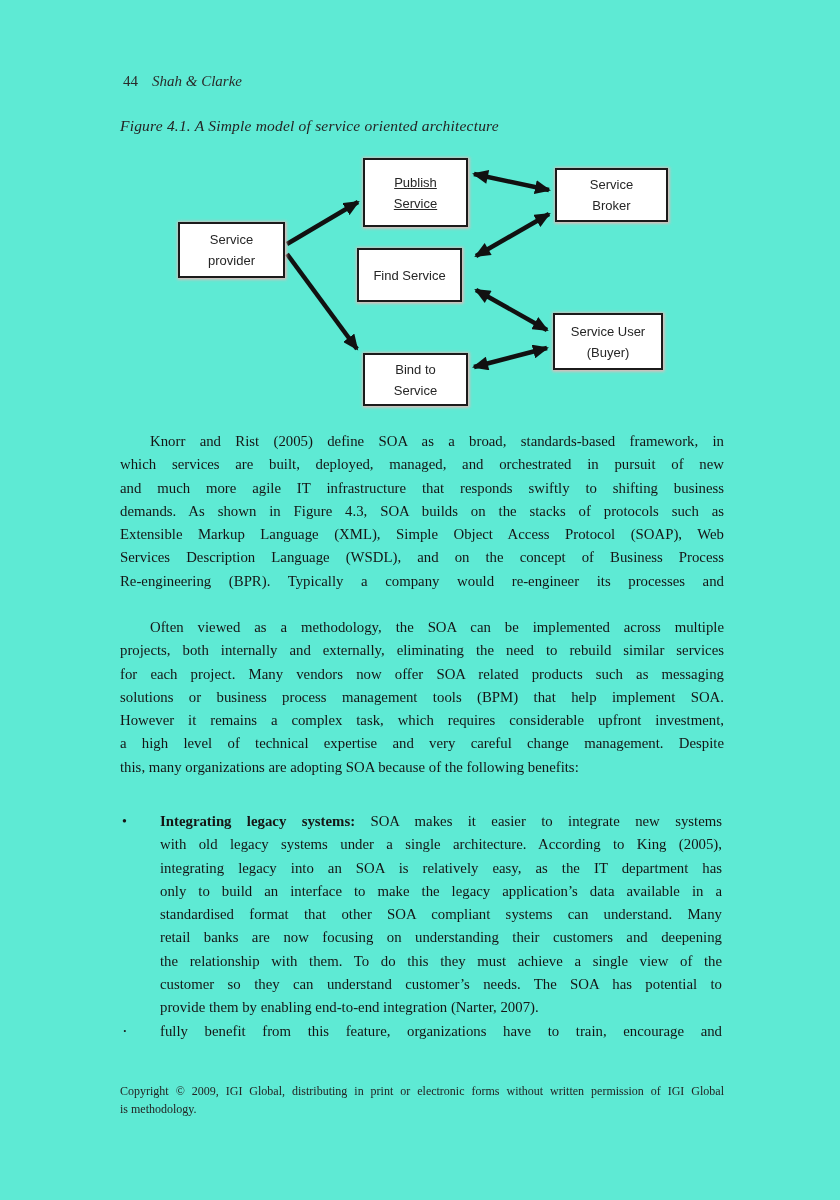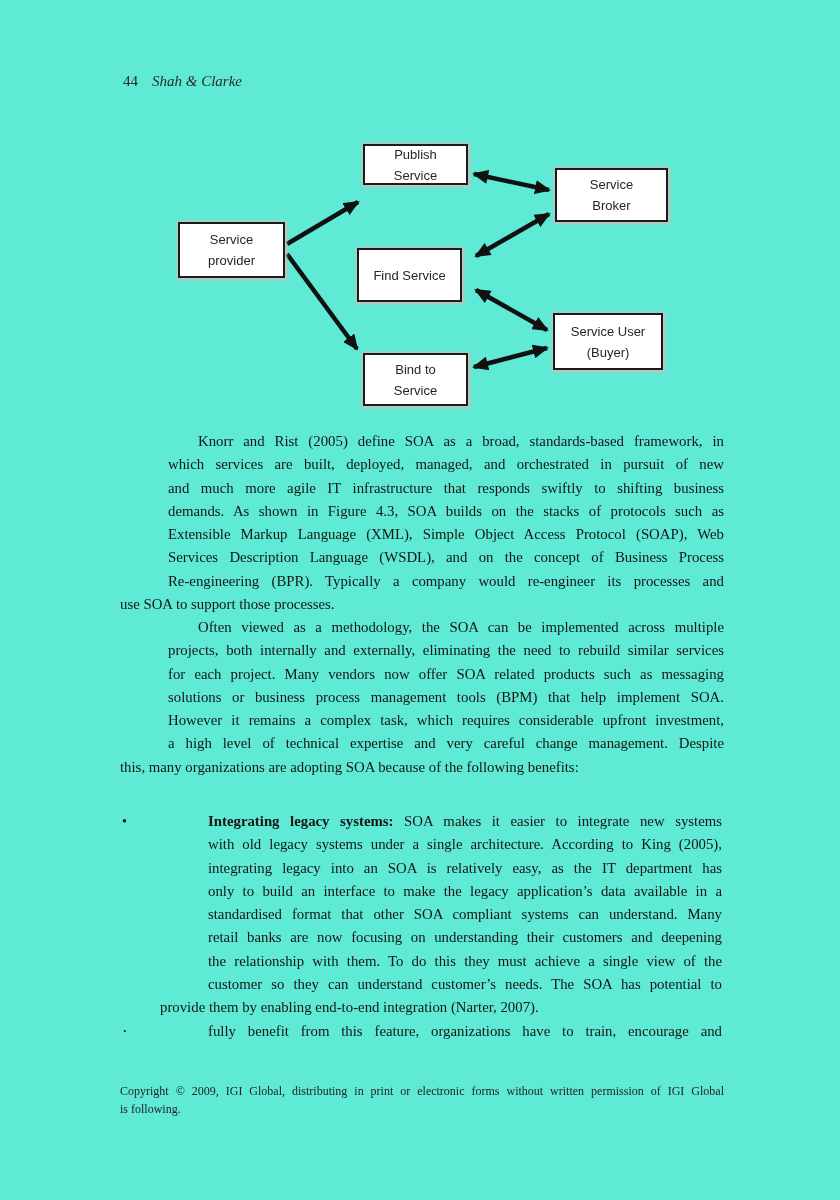--- a/index.html
+++ b/index.html
@@ -23,32 +23,32 @@
   .diagram{position:absolute;left:150px;top:140px;width:560px;height:290px;}
   .diagram svg{position:absolute;left:0;top:0;}
   .dbox{
     position:absolute;background:#ffffff;border:2px solid #1b1b1b;
     box-shadow:0 0 3px 1.5px #f2b4b4;
     display:flex;flex-direction:column;align-items:center;justify-content:center;
     font-family:"Liberation Sans", sans-serif;font-size:13px;color:#262626;
     line-height:21px;text-align:center;box-sizing:border-box;
   }
   .box-provider{left:28px;top:82px;width:107px;height:56px;}
-  .box-publish{left:213px;top:4px;width:105px;height:41px;}
+  .box-publish{left:213px;top:18px;width:105px;height:69px;text-decoration:underline;}
   .box-find{left:207px;top:108px;width:105px;height:54px;}
   .box-bind{left:213px;top:205px;width:105px;height:53px;margin-top:8px;}
   .box-broker{left:405px;top:28px;width:113px;height:54px;}
   .box-user{left:403px;top:173px;width:110px;height:57px;}
   
   .bodycol{position:absolute;left:120px;width:604px;font-size:14.8px;line-height:23.3px;color:#151515;}
   .para1{top:430px;}
   .para2{top:616px;}
   .bullets{top:810px;}
   .pline{height:23.3px;overflow:hidden;}
-  .jl{text-align:justify;text-align-last:justify;margin-left:48px;}
+  .jl{text-align:justify;text-align-last:justify;}
   .ll{text-align:left;}
   .indent{padding-left:30px;box-sizing:border-box;}
   .bullet-item{position:relative;}
   .bullet-marker{position:absolute;left:2px;top:0;width:20px;height:23.3px;font-size:14px;}
   .bullet-marker.small{font-size:17px;}
   .bullet-text{margin-left:40px;width:562px;}
   .blead{font-weight:bold;}
   
   .footer{
     position:absolute;left:120px;top:1083px;width:604px;font-size:12px;
@@ -59,20 +59,21 @@
 </style>
 </head>
 <body>
 
 <div id="page">
 
   <div class="running-header">
     <span class="pgnum">44</span><span class="rhead">Shah &amp; Clarke</span>
   </div>
 
+  <div class="fig-caption">Figure 4.1. A Simple model of service oriented architecture</div>
 
   <div class="diagram">
     <svg width="560" height="290" viewBox="0 0 560 290">
       <defs>
         <marker id="ae" markerUnits="userSpaceOnUse" markerWidth="17" markerHeight="14" refX="14" refY="7" orient="auto">
           <path d="M0,0 L16,7 L0,14 z" fill="#111"></path>
         </marker>
         <marker id="as" markerUnits="userSpaceOnUse" markerWidth="17" markerHeight="14" refX="2" refY="7" orient="auto">
           <path d="M16,0 L0,7 L16,14 z" fill="#111"></path>
         </marker>
@@ -117,21 +118,20 @@
   </div>
 
   <div class="bodycol para1">
     <div class="pline jl indent">Knorr and Rist (2005) define SOA as a broad, standards-based framework, in</div>
     <div class="pline jl">which services are built, deployed, managed, and orchestrated in pursuit of new</div>
     <div class="pline jl">and much more agile IT infrastructure that responds swiftly to shifting business</div>
     <div class="pline jl">demands. As shown in Figure 4.3, SOA builds on the stacks of protocols such as</div>
     <div class="pline jl">Extensible Markup Language (XML), Simple Object Access Protocol (SOAP), Web</div>
     <div class="pline jl">Services Description Language (WSDL), and on the concept of Business Process</div>
     <div class="pline jl">Re-engineering (BPR). Typically a company would re-engineer its processes and</div>
-    <div class="pline ll">use SOA to support those processes.</div>
   </div>
 
   <div class="bodycol para2">
     <div class="pline jl indent">Often viewed as a methodology, the SOA can be implemented across multiple</div>
     <div class="pline jl">projects, both internally and externally, eliminating the need to rebuild similar services</div>
     <div class="pline jl">for each project. Many vendors now offer SOA related products such as messaging</div>
     <div class="pline jl">solutions or business process management tools (BPM) that help implement SOA.</div>
     <div class="pline jl">However it remains a complex task, which requires considerable upfront investment,</div>
     <div class="pline jl">a high level of technical expertise and very careful change management. Despite</div>
     <div class="pline ll">this, many organizations are adopting SOA because of the following benefits:</div>
@@ -158,16 +158,16 @@
       <div class="bullet-marker small">·</div>
       <div class="bullet-text">
         <div class="pline jl">fully benefit from this feature, organizations have to train, encourage and</div>
       </div>
     </div>
 
   </div>
 
   <div class="footer">
     <div class="f1">Copyright © 2009, IGI Global, distributing in print or electronic forms without written permission of IGI Global</div>
-    <div class="f2">is following.</div>
+    <div class="f2">is methodology.</div>
   </div>
 
 </div>
 
 </body></html>

